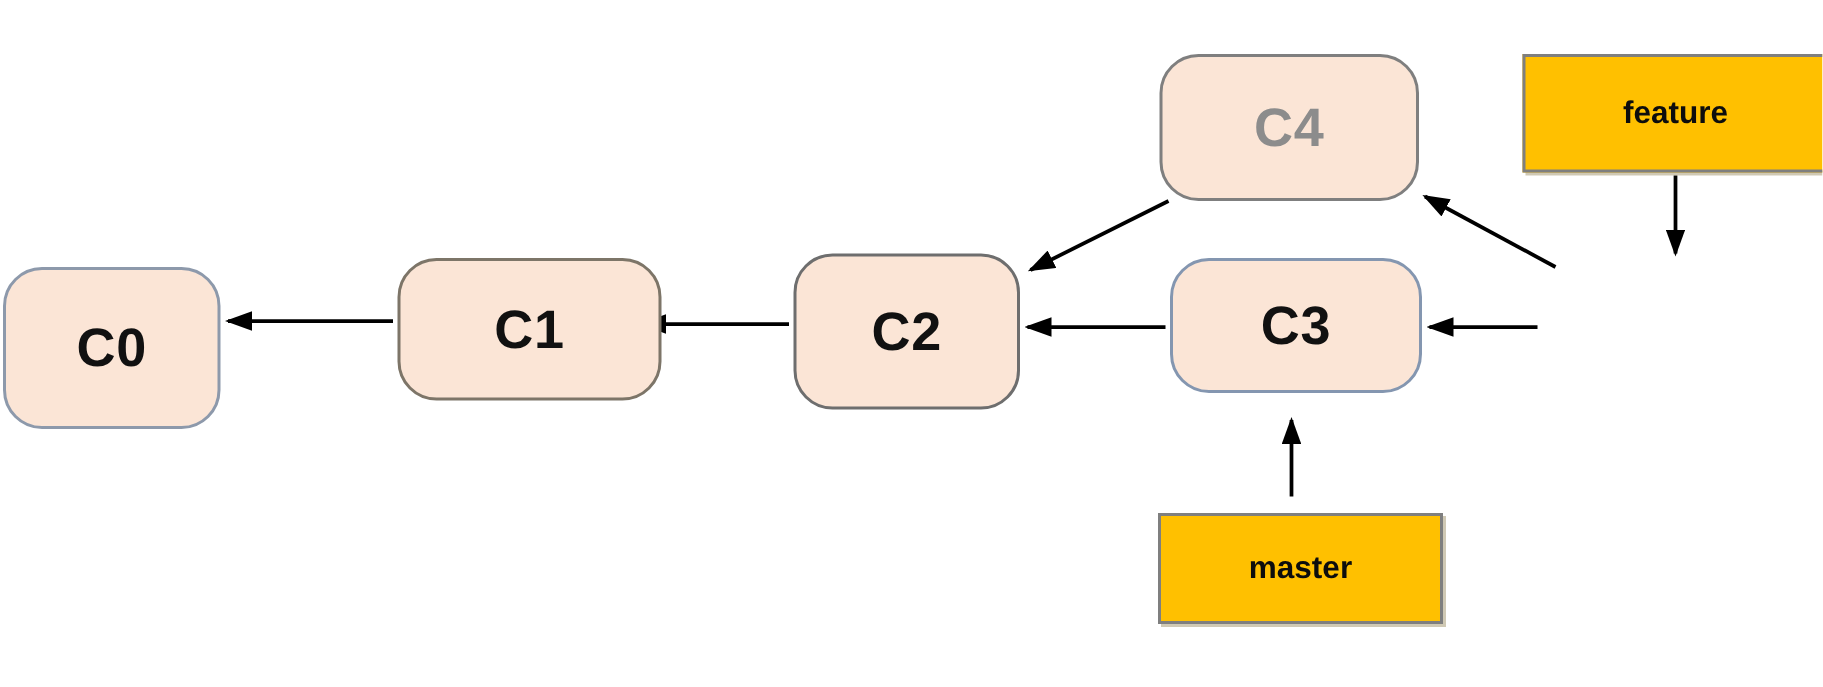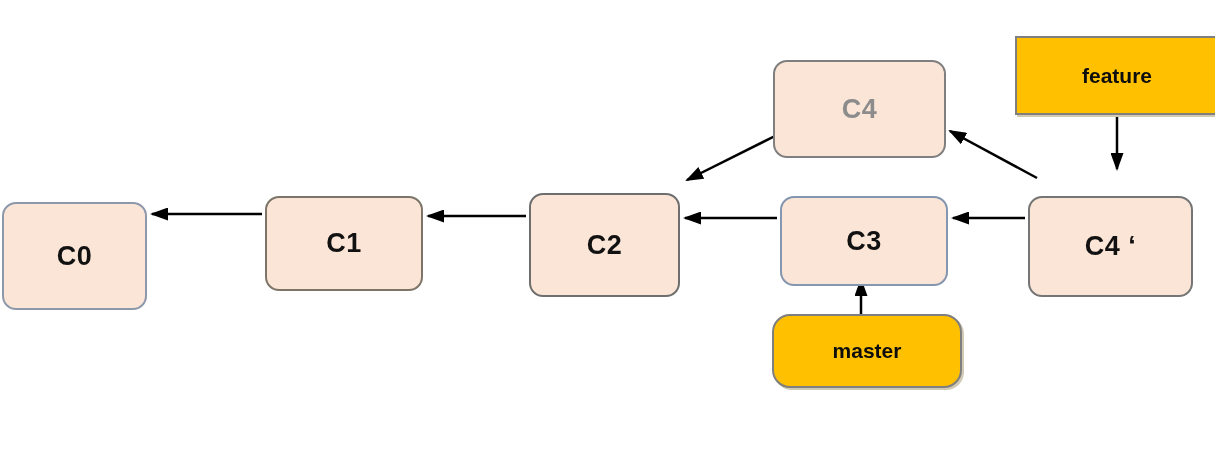--- a/index.html
+++ b/index.html
@@ -21,50 +21,49 @@
     top: 0;
     width: 1215px;
     height: 458px;
     pointer-events: none;
   }
   .node {
     position: absolute;
     box-sizing: border-box;
     background: #fbe5d6;
     border: 2px solid #7f7f7f;
-    border-radius: 14px;
+    border-radius: 26px;
     display: flex;
     align-items: center;
     justify-content: center;
     font-weight: bold;
-    font-size: 27px;
+    font-size: 36px;
     color: #111111;
     letter-spacing: 0.5px;
-    margin-top: 24px;
   }
   .n-c0 { left: 2px;    top: 178px; width: 145px; height: 108px;  border-color: #8d99ab; }
-  .n-c1 { left: 265px;  top: 172px; width: 158px; height: 95px;  border-color: #7d7568; }
+  .n-c1 { left: 265px;  top: 172px; width: 176px; height: 95px;  border-color: #7d7568; }
   .n-c2 { left: 529px;  top: 169px; width: 151px; height: 104px; border-color: #6e6e6e; text-align: right; }
   .n-c3 { left: 780px;  top: 172px; width: 168px; height: 90px; border-color: #8496b0; }
   .n-c4 { left: 773px;  top: 36px;  width: 173px; height: 98px;  border-color: #7f7f7f; color: #8c8c8c; }
   .n-c4p{ left: 1028px; top: 172px; width: 165px; height: 101px; border-color: #757575; }
   .branch {
     position: absolute;
     box-sizing: border-box;
     background: #ffc000;
     border: 2px solid #7f7f7f;
     display: flex;
     align-items: center;
     justify-content: center;
     font-weight: bold;
     font-size: 21px;
     color: #0d0d0d;
   }
   .b-feature { left: 1015px; top: 36px;  width: 204px; height: 79px; box-shadow: 2px 2px 0 rgba(120,100,40,0.35); }
-  .b-master  { left: 772px;  top: 314px; width: 190px; height: 74px; box-shadow: 2px 2px 0 rgba(120,100,40,0.35); border-radius: 18px; }
+  .b-master  { left: 772px;  top: 342px; width: 190px; height: 74px; box-shadow: 2px 2px 0 rgba(120,100,40,0.35); }
 </style>
 </head>
 <body>
 
 <div class="canvas">
 
   <svg class="arrow-layer" width="1215" height="458" viewBox="0 0 1215 458" xmlns="http://www.w3.org/2000/svg">
     <defs>
       <marker id="ah" markerUnits="userSpaceOnUse" markerWidth="18" markerHeight="13" refX="16" refY="6.5" orient="auto">
         <path d="M0,0 L18,6.5 L0,13 Z" fill="#000000"></path>
@@ -88,23 +87,20 @@
   </div>
   <div class="node n-c2">
     <span>C2</span>
   </div>
   <div class="node n-c3">
     <span>C3</span>
   </div>
   <div class="node n-c4">
     <span>C4</span>
   </div>
-  <div class="node n-c4p">
-    <span>C4 ‘</span>
-  </div>
 
   <div class="branch b-feature">
     <span>feature</span>
   </div>
   <div class="branch b-master">
     <span>master</span>
   </div>
 
 </div>
 

